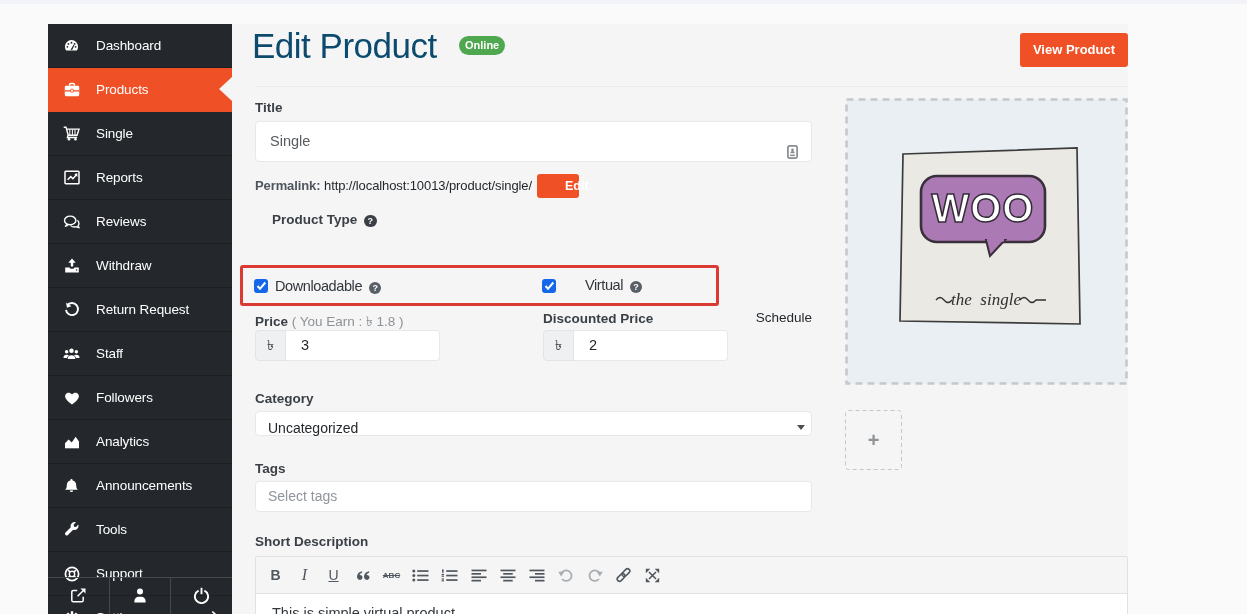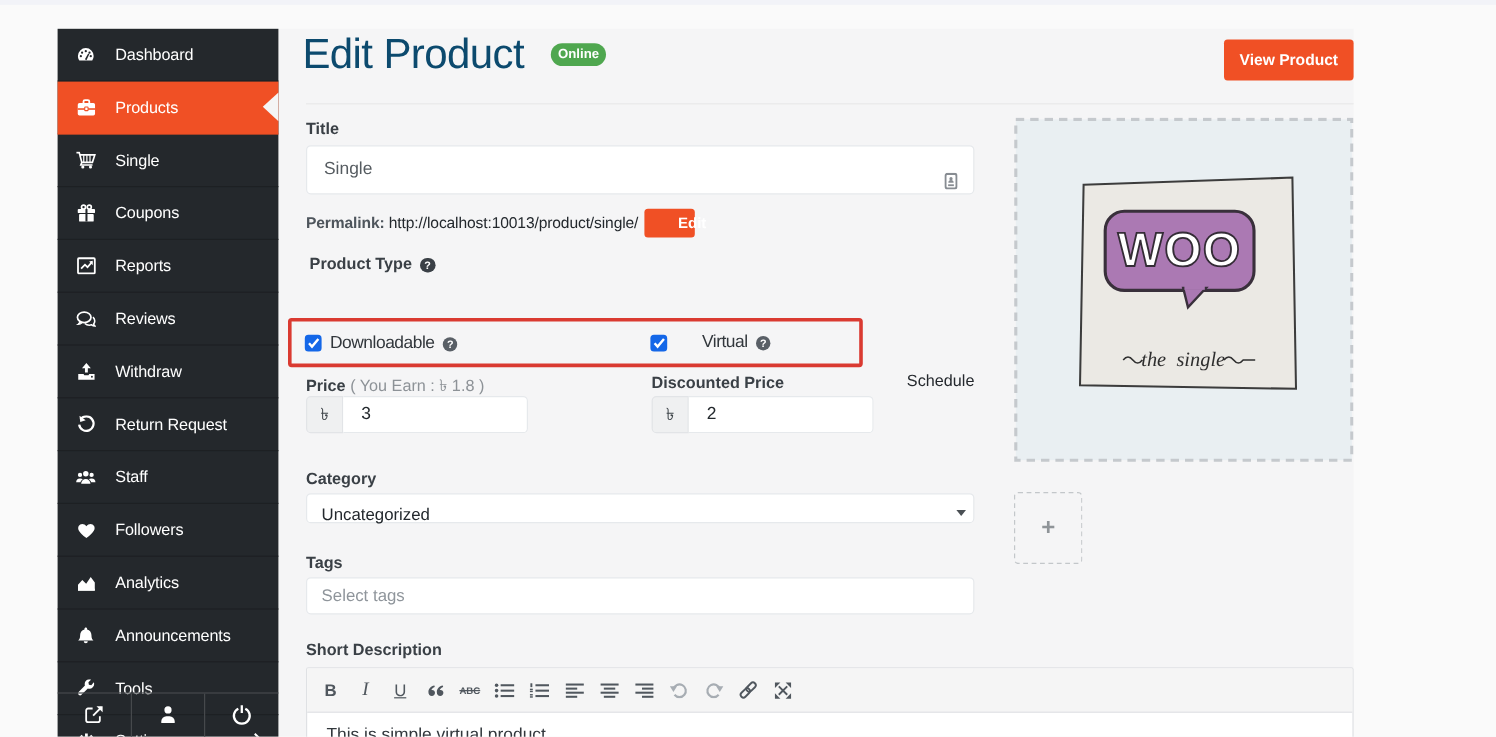--- a/index.html
+++ b/index.html
@@ -106,32 +106,20 @@
               <circle cx="6" cy="13.2" r="1.3" fill="#fff"></circle>
               <circle cx="12.4" cy="13.2" r="1.3" fill="#fff"></circle>
               <path d="M6.8 3.4 v5.6 M9.4 3.4 v5.6 M12 3.4 v5.6" stroke="#fff" stroke-width="1"></path>
             </svg>
           </span>
           <span class="tx">Single</span>
         </div>
       <div class="item">
           <span class="ic">
             <svg width="16" height="15" viewBox="0 0 16 15">
-              <circle cx="5.6" cy="2.6" r="1.7" fill="none" stroke="#fff" stroke-width="1.4"></circle>
-              <circle cx="10.4" cy="2.6" r="1.7" fill="none" stroke="#fff" stroke-width="1.4"></circle>
-              <rect x="0.8" y="4.2" width="14.4" height="3.4" rx="0.7" fill="#fff"></rect>
-              <rect x="1.9" y="8.4" width="12.2" height="6.2" rx="0.7" fill="#fff"></rect>
-              <rect x="7.2" y="4.2" width="1.7" height="10.4" fill="#24282c"></rect>
-            </svg>
-          </span>
-          <span class="tx">Coupons</span>
-        </div>
-      <div class="item">
-          <span class="ic">
-            <svg width="16" height="15" viewBox="0 0 16 15">
               <rect x="1" y="1.2" width="14" height="12.6" rx="0.8" fill="none" stroke="#fff" stroke-width="1.5"></rect>
               <path d="M3.6 9.8 l3.2 -3.2 2.1 2.1 3.7 -4.3" fill="none" stroke="#fff" stroke-width="1.5"></path>
               <polygon points="13.3,3.2 13.3,7 10.3,4 " fill="#fff"></polygon>
             </svg>
           </span>
           <span class="tx">Reports</span>
         </div>
       <div class="item">
           <span class="ic">
             <svg width="18" height="15" viewBox="0 0 18 15">
@@ -202,20 +190,35 @@
           </span>
           <span class="tx">Announcements</span>
         </div>
       <div class="item">
           <span class="ic">
             <svg width="15" height="15" viewBox="0 0 15 15">
               <path d="M14.2 2.5 a4 4 0 0 1 -5 5.2 l-5.3 5.3 a1.7 1.7 0 0 1 -2.4 -2.4 l5.3 -5.3 a4 4 0 0 1 5.2 -5 l-2.3 2.3 0.35 2.05 2.05 0.35 z" fill="#fff"></path>
             </svg>
           </span>
           <span class="tx">Tools</span>
+        </div>
+      <div class="item">
+          <span class="ic">
+            <svg width="16" height="16" viewBox="0 0 16 16">
+              <circle cx="8" cy="8" r="6.6" fill="none" stroke="#fff" stroke-width="1.7"></circle>
+              <circle cx="8" cy="8" r="2.7" fill="none" stroke="#fff" stroke-width="1.4"></circle>
+              <g stroke="#fff" stroke-width="1.6">
+                <line x1="4.2" y1="4.2" x2="6.1" y2="6.1"></line>
+                <line x1="11.8" y1="4.2" x2="9.9" y2="6.1"></line>
+                <line x1="4.2" y1="11.8" x2="6.1" y2="9.9"></line>
+                <line x1="11.8" y1="11.8" x2="9.9" y2="9.9"></line>
+              </g>
+            </svg>
+          </span>
+          <span class="tx">Support</span>
         </div>
       <div class="item">
           <span class="ic">
             <svg width="16" height="16" viewBox="0 0 16 16">
               <g stroke="#fff" stroke-width="2.3">
                 <line x1="8" y1="1.2" x2="8" y2="4"></line>
                 <line x1="8" y1="12" x2="8" y2="14.8"></line>
                 <line x1="1.2" y1="8" x2="4" y2="8"></line>
                 <line x1="12" y1="8" x2="14.8" y2="8"></line>
                 <line x1="3.2" y1="3.2" x2="5.2" y2="5.2"></line>
@@ -267,21 +270,21 @@
           <rect x="0.9" y="0.9" width="9.2" height="12.2" rx="1.6" fill="none" stroke="#878c92" stroke-width="1.7"></rect>
           <circle cx="5.5" cy="4.9" r="1.35" fill="#878c92"></circle>
           <path d="M3.3 8.3 a2.2 2.2 0 0 1 4.4 0 z" fill="#878c92"></path>
           <rect x="3.1" y="9.6" width="4.8" height="1.5" fill="#878c92"></rect>
         </svg></span>
   </div>
 
   <div class="permalink"><b style="color:#4e555c;">Permalink:</b> http://localhost:10013/product/single/</div>
   <div class="orangebtn editbtn">Edit</div>
 
-  <div class="lab" style="left:258px; top:212px;">Product Type <span class="qicon qinline">?</span></div>
+  <div class="lab" style="left:272px; top:212px;">Product Type <span class="qicon qinline">?</span></div>
 
   <div class="redbox"></div>
   <div class="cb" style="left:254px; top:279px;">
       <svg width="11" height="10" viewBox="0 0 11 10">
         <path d="M1.5 5 L4 7.8 L9.3 1.5" fill="none" stroke="#fff" stroke-width="2"></path>
       </svg>
     </div>
   <div class="cblab" style="left:275px; top:278px;">Downloadable <span class="qicon gray qinline">?</span></div>
   <div class="cb" style="left:542px; top:279px;">
       <svg width="11" height="10" viewBox="0 0 11 10">

